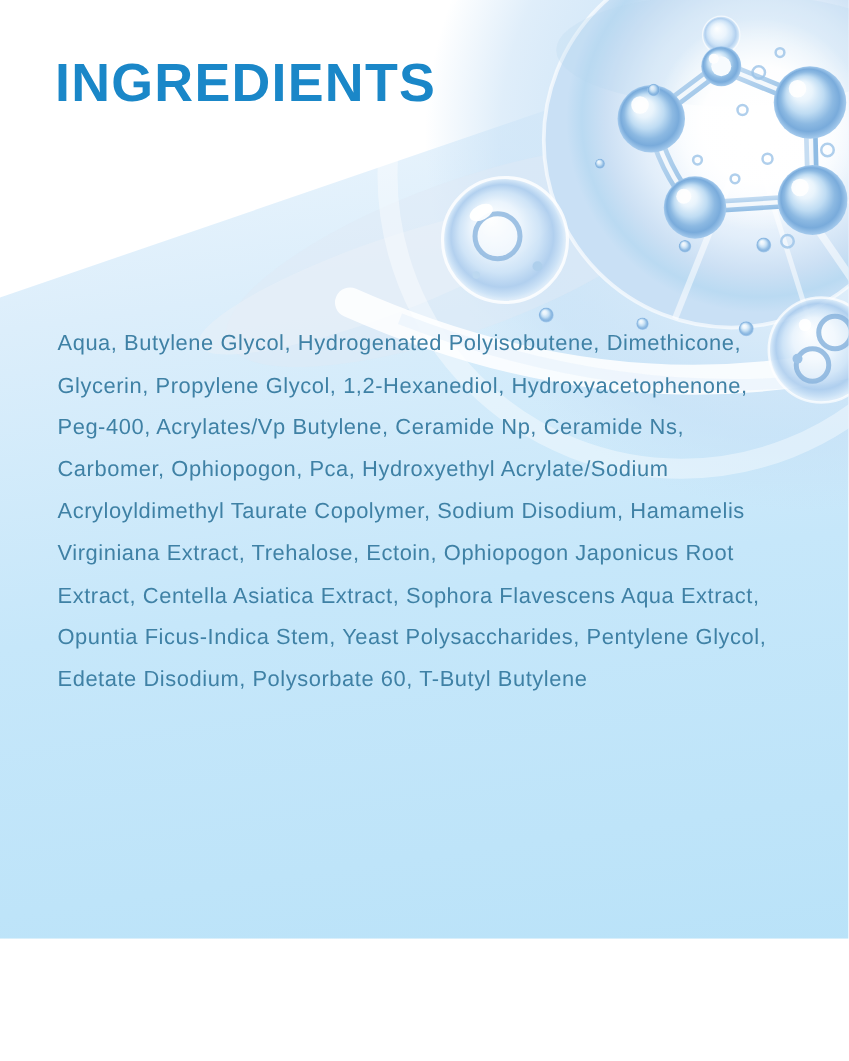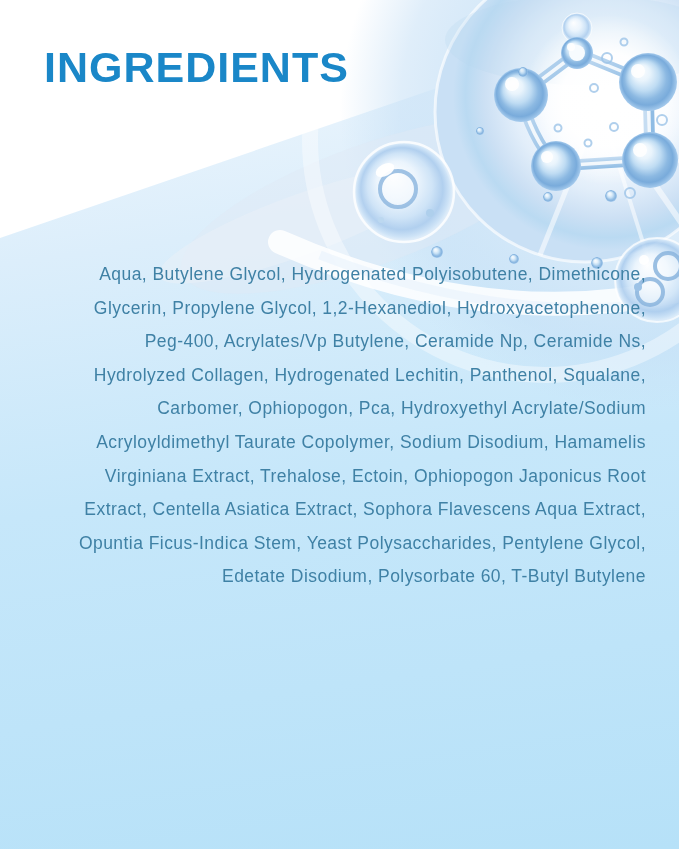--- a/index.html
+++ b/index.html
@@ -1,18 +1,18 @@
 <!DOCTYPE html>
 <html><head>
 <meta charset="utf-8">
 <style>
   html,body{margin:0;padding:0;background:#ffffff;}
   .page{
     position:relative;
-    width:679px;height:849px;
+    width:679px;height:751px;
     overflow:hidden;
     background:#ffffff;
     font-family:"Liberation Sans", sans-serif;
   }
   
   .bg-blue{
     position:absolute;left:0;top:0;width:679px;height:849px;
     background:linear-gradient(172deg,#eef6fd 8%,#dcEEfb 28%,#c6e7fa 55%,#b6e1f8 100%);
     clip-path:polygon(0 238px,679px 5px,679px 849px,0 849px);
   }
@@ -26,21 +26,20 @@
     letter-spacing:1px;color:#1a87c8;
   }
   .ing-text{
     position:absolute;left:46px;top:258px;width:600px;
   }
   .ing-text p{
     margin:0;white-space:nowrap;
     font-size:17.5px;line-height:33.6px;
     letter-spacing:0.45px;
     color:#3f81a5;
-    text-align:right;
   }
 </style>
 </head>
 <body>
 
 <div class="page">
 
   <div class="bg-blue"></div>
 
   <svg class="decor" viewBox="0 0 679 420" aria-hidden="true">
@@ -180,21 +179,20 @@
       <circle cx="644" cy="260" r="5" fill="#ffffff" opacity="0.9"></circle>
     </g>
   </svg>
 
   <h1 class="title">INGREDIENTS</h1>
 
   <div class="ing-text">
     <p>Aqua, Butylene Glycol, Hydrogenated Polyisobutene, Dimethicone,</p>
     <p>Glycerin, Propylene Glycol, 1,2-Hexanediol, Hydroxyacetophenone,</p>
     <p>Peg-400, Acrylates/Vp Butylene, Ceramide Np, Ceramide Ns,</p>
-    <p>Hydrolyzed Collagen, Hydrogenated Lechitin, Panthenol, Squalane,</p>
     <p>Carbomer, Ophiopogon, Pca, Hydroxyethyl Acrylate/Sodium</p>
     <p>Acryloyldimethyl Taurate Copolymer, Sodium Disodium, Hamamelis</p>
     <p>Virginiana Extract, Trehalose, Ectoin, Ophiopogon Japonicus Root</p>
     <p>Extract, Centella Asiatica Extract, Sophora Flavescens Aqua Extract,</p>
     <p>Opuntia Ficus-Indica Stem, Yeast Polysaccharides, Pentylene Glycol,</p>
     <p>Edetate Disodium, Polysorbate 60, T-Butyl Butylene</p>
   </div>
 
 </div>
 

